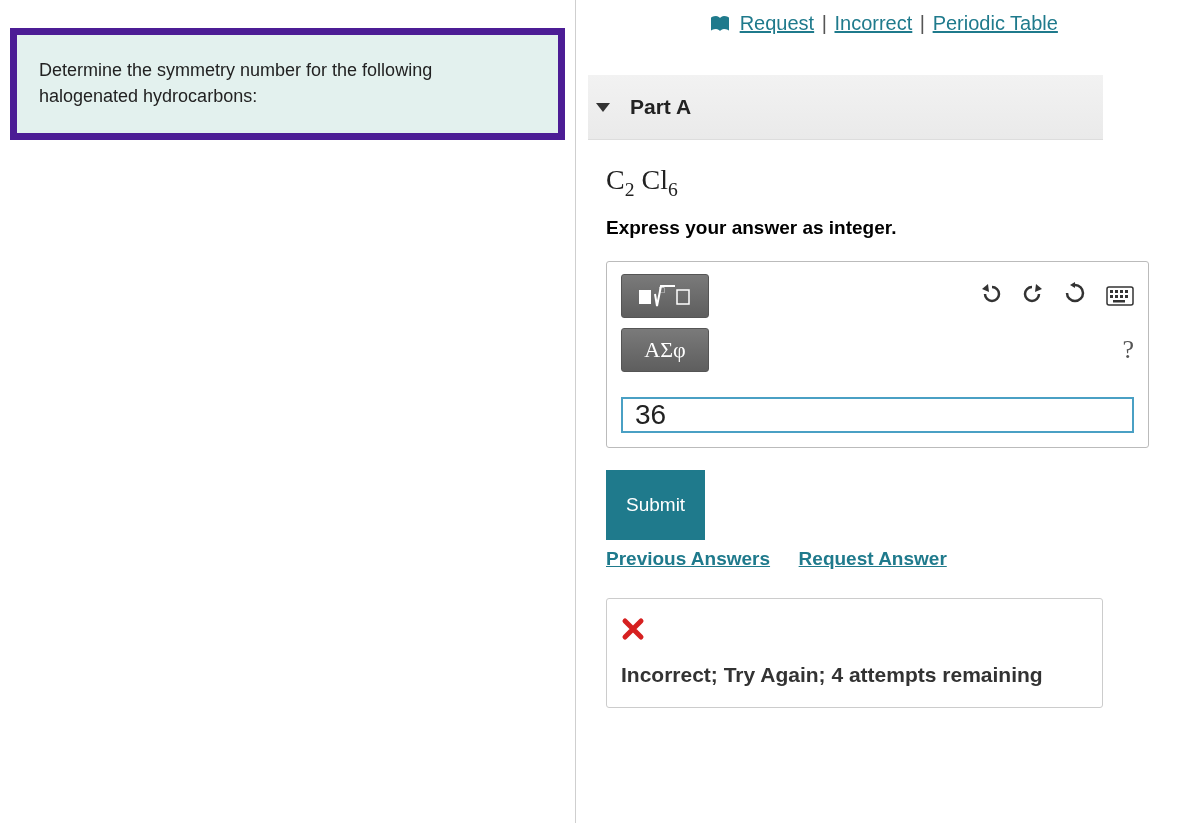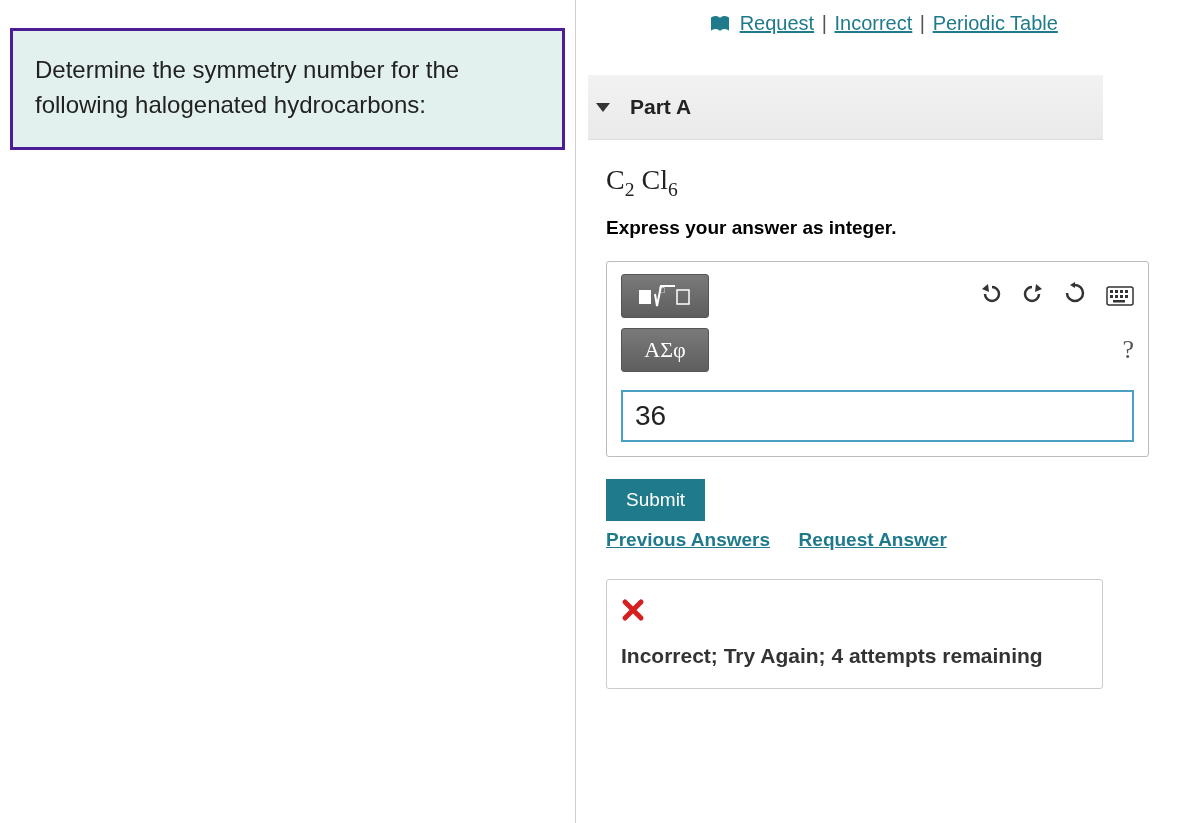--- a/index.html
+++ b/index.html
@@ -14,23 +14,23 @@
       display: flex;
       width: 100%;
       height: 100%;
     }
     .left-panel {
       width: 575px;
       padding: 28px 10px 0 10px;
     }
     .prompt-box {
       background: #e3f1ee;
-      border: 3px solid #4c1d95;
+      border: 7px solid #4c1d95;
       padding: 22px 22px 24px 22px;
-      font-size: 24px;
+      font-size: 18px;
       line-height: 1.45;
       color: #222;
     }
     .divider {
       width: 1px;
       background: #cfcfcf;
       height: 100%;
     }
     .right-panel {
       flex: 1;
@@ -128,39 +128,39 @@
     }
     .help-q {
       font-size: 26px;
       color: #555;
       cursor: pointer;
       font-family: "Times New Roman", serif;
     }
     .answer-input {
       border: 2px solid #4aa0c4;
       width: 100%;
-      height: 52px;
+      height: 36px;
       font-size: 28px;
       padding: 6px 12px;
       font-family: Arial, sans-serif;
       color: #222;
       outline: none;
-      margin-top: 8px;
+      margin-top: 15px;
     }
     .action-row {
       margin: 22px 0 0 18px;
       display: flex;
       align-items: center;
       gap: 0;
     }
     .submit-btn {
       background: #1f7a8c;
       color: #fff;
       border: none;
-      padding: 10px 20px;
+      padding: 24px 20px;
       font-size: 19px;
       cursor: pointer;
     }
     .link-row {
       margin: 8px 0 0 18px;
       font-size: 19px;
     }
     .link-row a {
       color: #1f7a8c;
       text-decoration: underline;

